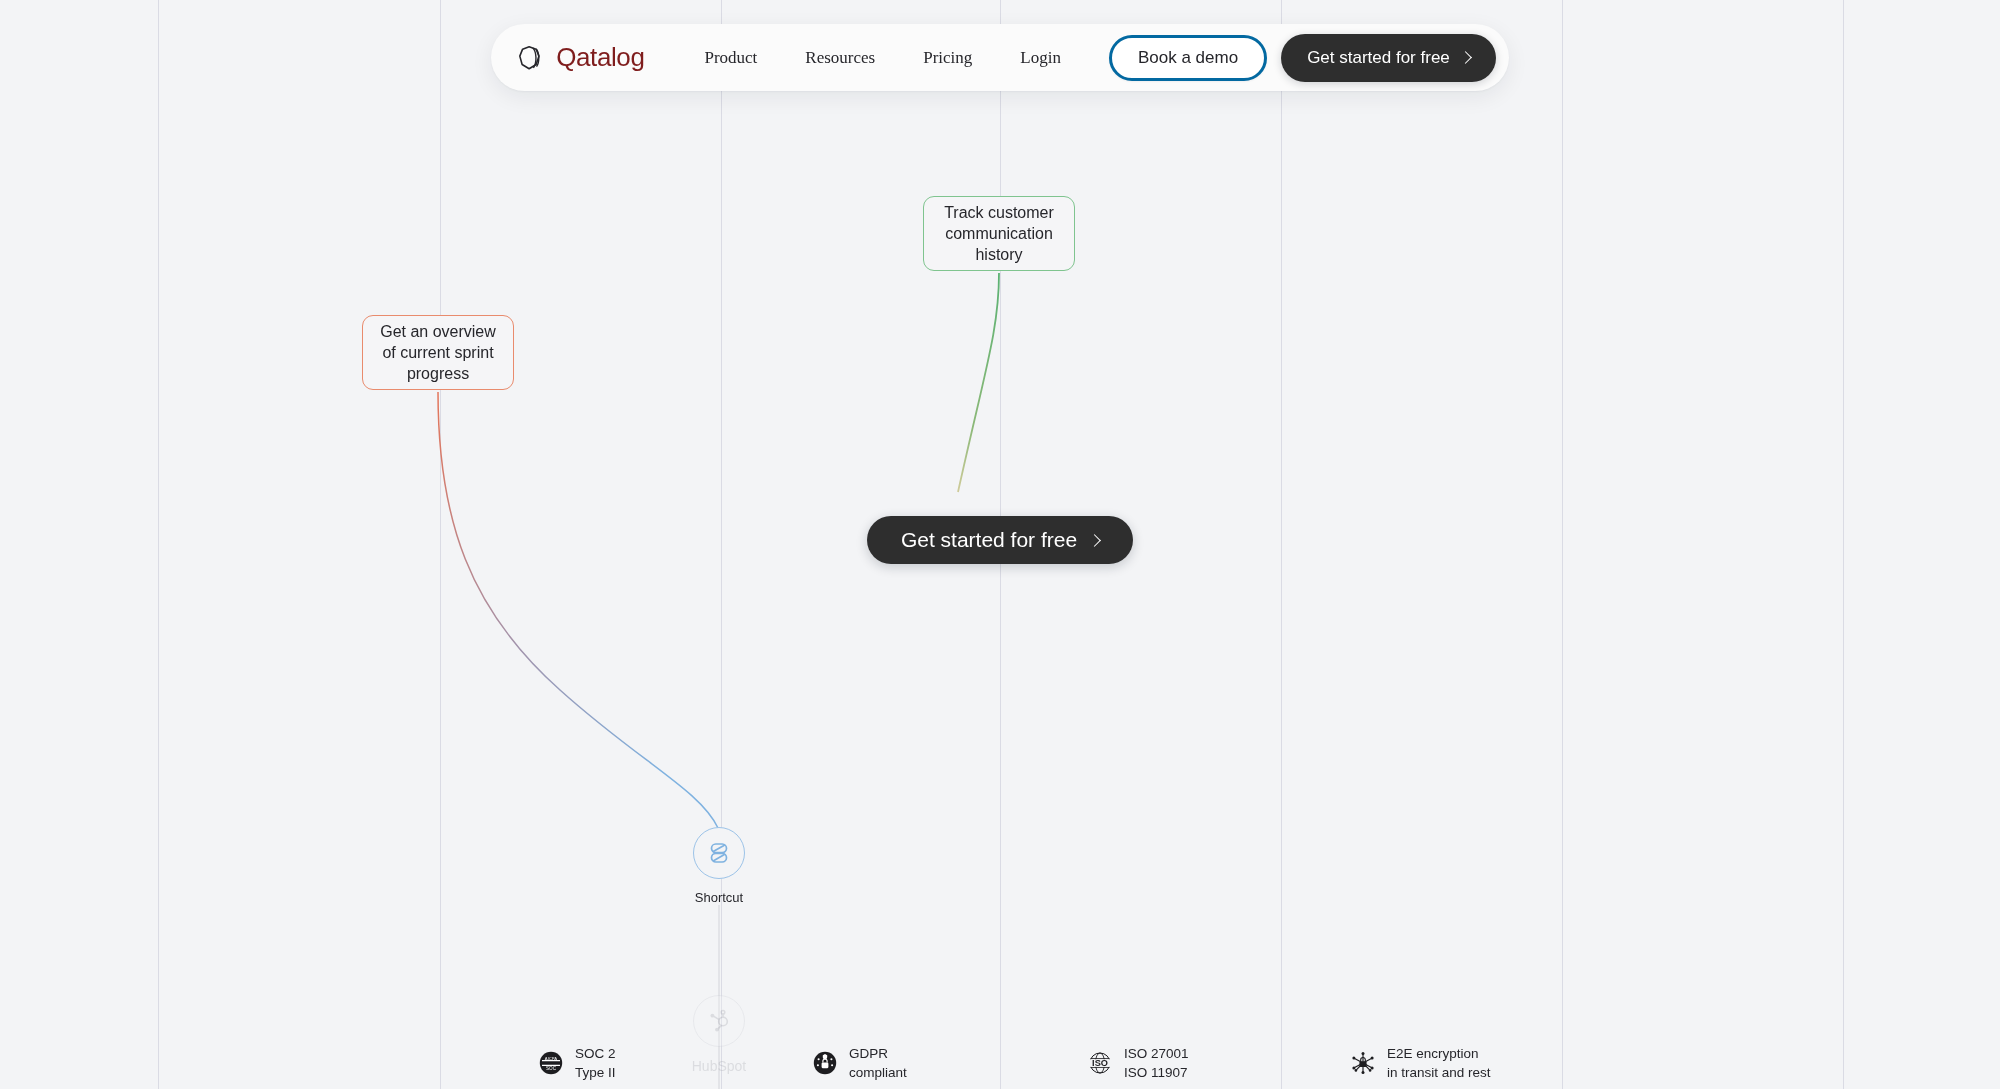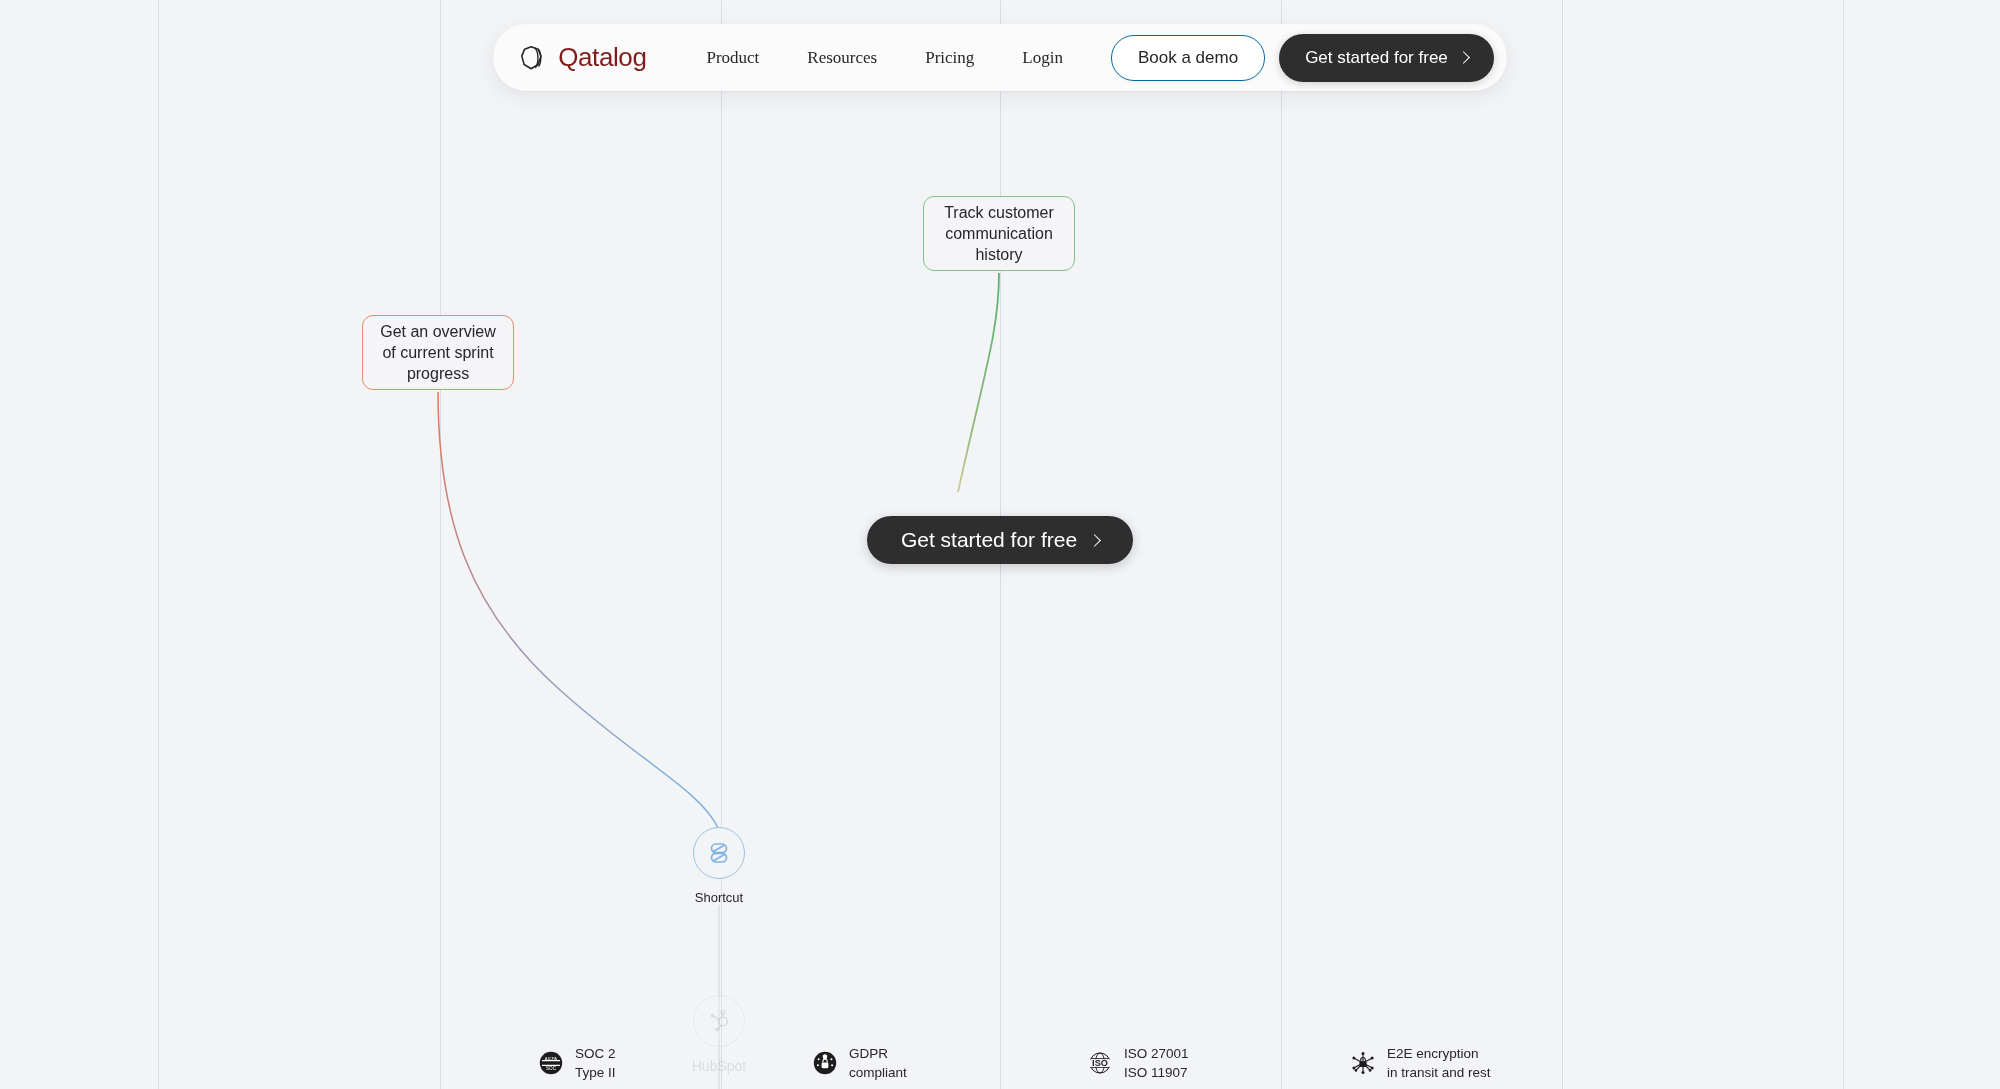--- a/index.html
+++ b/index.html
@@ -29,21 +29,21 @@
   }
   .brand { display:flex; align-items:center; gap:11px; margin-right:36px; }
   .brand-mark { width:28px; height:28px; display:block; }
   .brand-name { font-size:26px; color:#7f1d1d; letter-spacing:-.4px; }
   .navlinks { display:flex; align-items:center; gap:0;font-family:Liberation Serif, serif; }
   .navlink {
     font-size:17px; color:#26262b; padding:0 24px; line-height:1;
     text-decoration:none; white-space:nowrap; cursor:pointer;
   }
   .btn-demo {
-    margin-left:24px; background:#ffffff; border:1px solid #0369a1;
+    margin-left:24px; background:#ffffff; border:3px solid #0369a1;
     border-radius:999px; font-size:17px; color:#26262b;
     padding:0 26px; height:46px; display:flex; align-items:center;
     white-space:nowrap; cursor:pointer;
     box-shadow:0 1px 2px rgba(16,24,40,.05);
   }
   .btn-start-nav {
     margin-left:14px; background:#2e2e2e; border:none; border-radius:999px;
     color:#fff; font-size:17px; padding:0 26px; height:48px;
     display:flex; align-items:center; gap:11px; white-space:nowrap; cursor:pointer;
     box-shadow:0 2px 8px rgba(16,24,40,.18);

